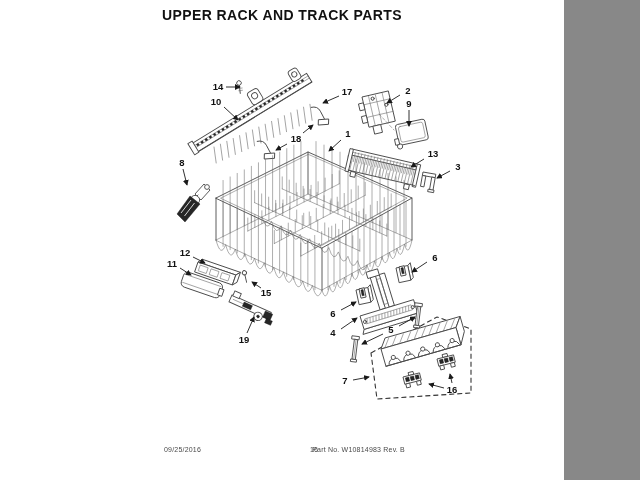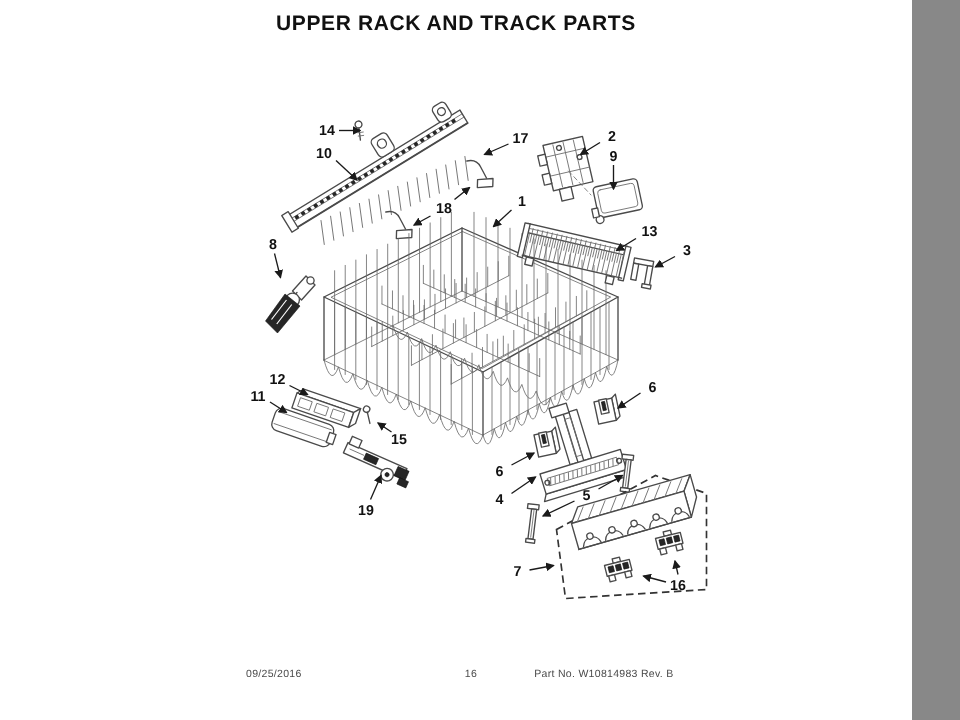--- a/index.html
+++ b/index.html
@@ -1,16 +1,16 @@
 <!DOCTYPE html>
 <html><head>
 <meta charset="utf-8">
 <style>
   html,body{margin:0;padding:0;background:#888;}
-  .page{position:relative;width:608px;height:480px;background:#ffffff;overflow:hidden;
+  .page{position:relative;width:564px;height:480px;background:#ffffff;overflow:hidden;
         font-family:"Liberation Sans", sans-serif;}
   .title{position:absolute;top:7px;left:0;width:100%;text-align:center;
          font-size:14px;font-weight:bold;letter-spacing:.4px;color:#111;}
   #art{position:absolute;left:0;top:0;}
   .footer-item{position:absolute;top:446px;font-size:7px;color:#4a4a4a;letter-spacing:.2px;}
   .f-date{left:164px;}
   .f-page{left:302px;width:24px;text-align:center;}
   .f-part{right:159px;}
   
   .ln{stroke:#4a4a4a;fill:none;stroke-width:.9;stroke-linecap:round;stroke-linejoin:round;}

